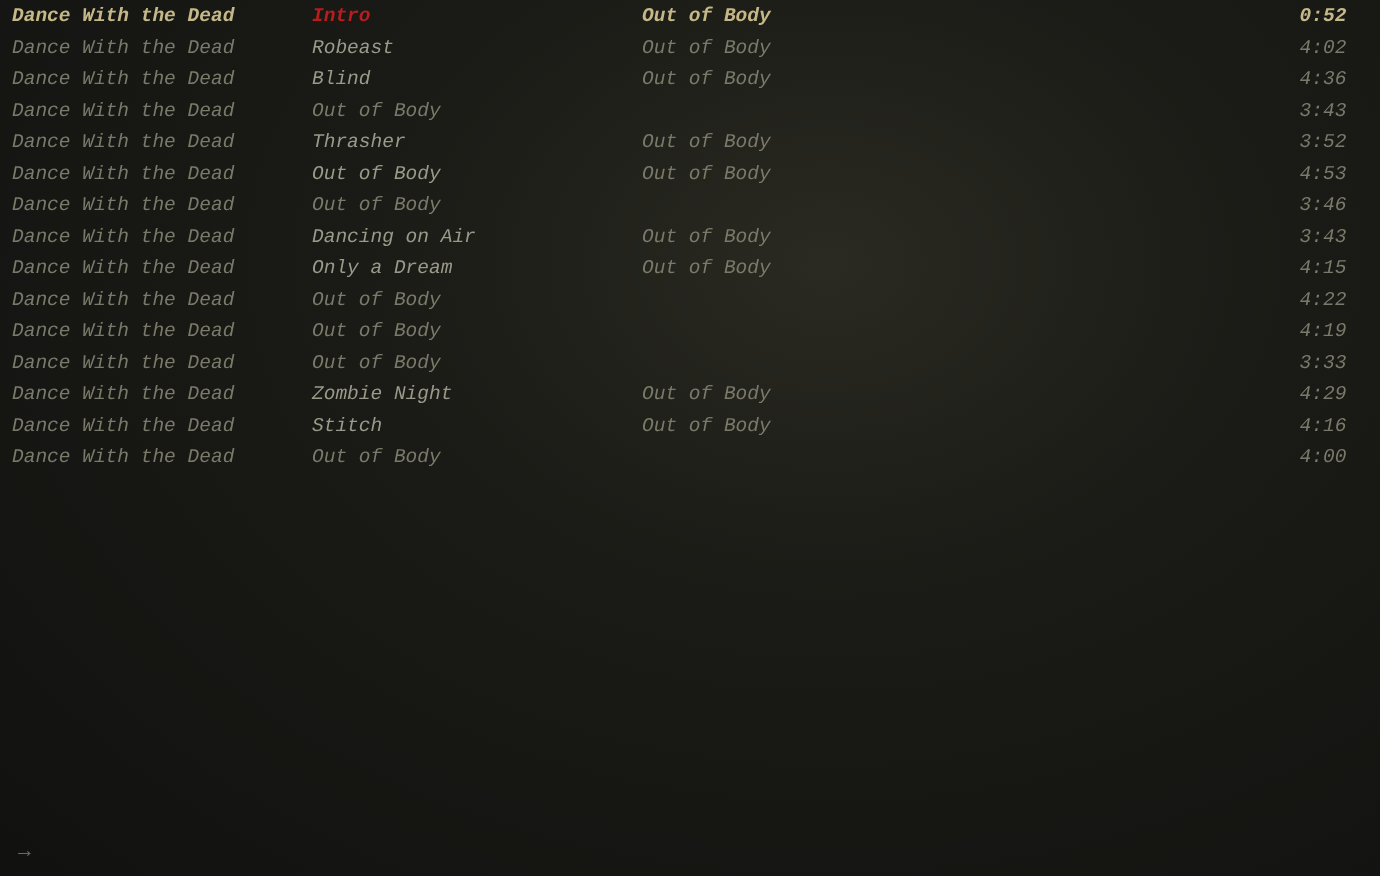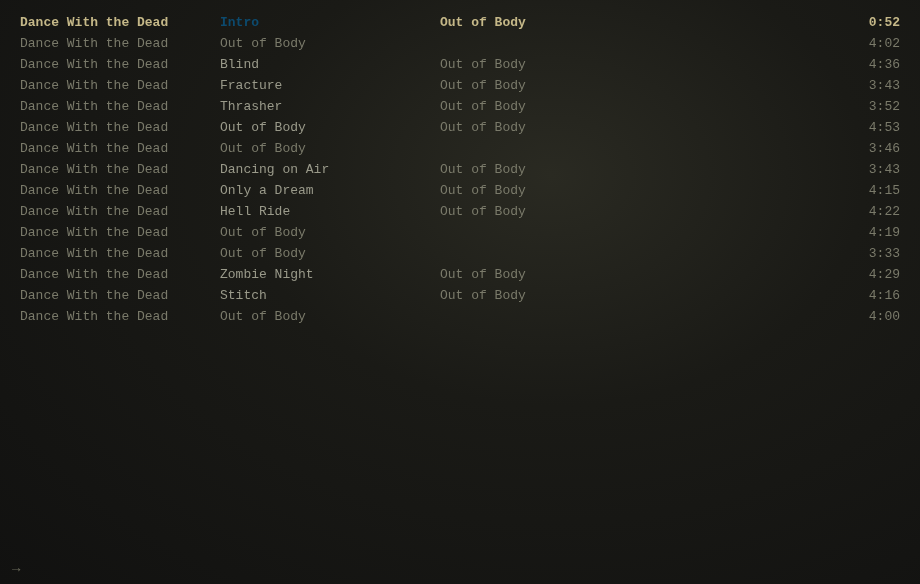--- a/index.html
+++ b/index.html
@@ -14,22 +14,23 @@
       background: #1a1a18;
       background: radial-gradient(ellipse at 60% 30%, #2a2a22 0%, #1a1a16 40%, #111110 100%);
       font-family: 'Courier New', Courier, monospace;
       font-size: 13px;
       color: #8a8a7a;
       overflow: hidden;
       position: relative;
     }
 
     .track-list {
-      padding: 12px;
+      padding: 0;
       width: 100%;
+      font-style: italic;
     }
 
     .track-row {
       display: flex;
       align-items: center;
       padding: 3px 8px;
       width: 100%;
     }
 
     .track-row.header {
@@ -50,21 +51,21 @@
       color: #9a9a8a;
     }
 
     .col-album {
       flex: 1;
       color: #7a7a6a;
     }
 
     .col-duration {
       width: 60px;
-      text-align: right;
+      text-align: center;
       color: #7a7a6a;
     }
 
     .header .col-artist {
       color: #c5b888;
     }
 
     .header .col-title {
       color: #c5b888;
     }
@@ -79,48 +80,48 @@
 
     .bottom-arrow {
       position: absolute;
       bottom: 8px;
       left: 12px;
       color: #6a6a5a;
       font-size: 14px;
     }
 
     .track-row.header .col-title {
-      color: #0c4a6e;
+      color: #b91c1c;
     }
   </style>
 </head>
 <body>
 
 <div class="track-list">
 
   <div class="track-row header">
     <div class="col-artist">Dance With the Dead</div>
     <div class="col-title">Intro</div>
     <div class="col-album">Out of Body</div>
     <div class="col-duration">0:52</div>
   </div>
 <div class="track-row">
       <div class="col-artist">Dance With the Dead</div>
+      <div class="col-title">Robeast</div>
       <div class="col-album">Out of Body</div>
       <div class="col-duration">4:02</div>
     </div>
     <div class="track-row">
       <div class="col-artist">Dance With the Dead</div>
       <div class="col-title">Blind</div>
       <div class="col-album">Out of Body</div>
       <div class="col-duration">4:36</div>
     </div>
     <div class="track-row">
       <div class="col-artist">Dance With the Dead</div>
-      <div class="col-title">Fracture</div>
       <div class="col-album">Out of Body</div>
       <div class="col-duration">3:43</div>
     </div>
     <div class="track-row">
       <div class="col-artist">Dance With the Dead</div>
       <div class="col-title">Thrasher</div>
       <div class="col-album">Out of Body</div>
       <div class="col-duration">3:52</div>
     </div>
     <div class="track-row">
@@ -141,21 +142,20 @@
       <div class="col-duration">3:43</div>
     </div>
     <div class="track-row">
       <div class="col-artist">Dance With the Dead</div>
       <div class="col-title">Only a Dream</div>
       <div class="col-album">Out of Body</div>
       <div class="col-duration">4:15</div>
     </div>
     <div class="track-row">
       <div class="col-artist">Dance With the Dead</div>
-      <div class="col-title">Hell Ride</div>
       <div class="col-album">Out of Body</div>
       <div class="col-duration">4:22</div>
     </div>
     <div class="track-row">
       <div class="col-artist">Dance With the Dead</div>
       <div class="col-album">Out of Body</div>
       <div class="col-duration">4:19</div>
     </div>
     <div class="track-row">
       <div class="col-artist">Dance With the Dead</div>

